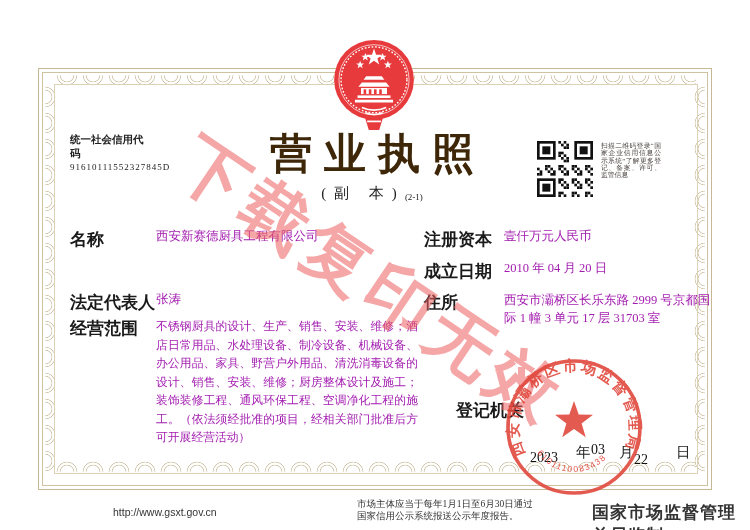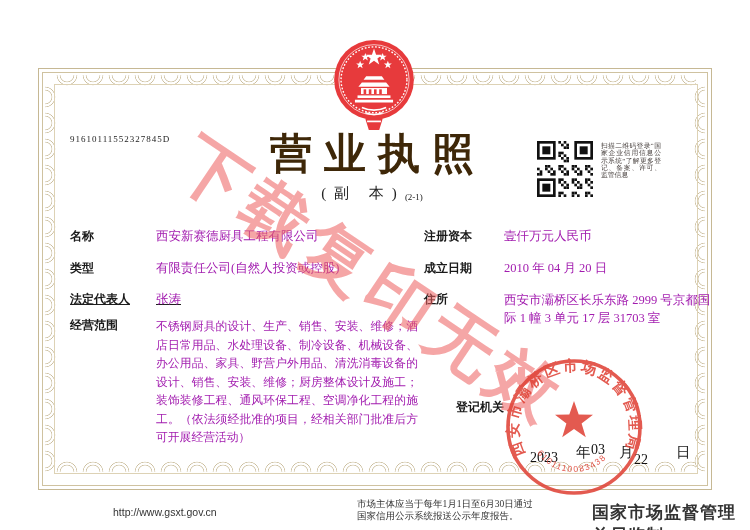--- a/index.html
+++ b/index.html
@@ -35,27 +35,27 @@
     letter-spacing:12px;color:#3e2708;white-space:nowrap;text-indent:12px;}
   .subtitle{position:absolute;left:238px;top:184px;width:268px;text-align:center;font-size:15px;color:#222;
     letter-spacing:8px;}
   .subtitle .pg{font-size:9px;letter-spacing:0;vertical-align:-2px;}
   .qr{position:absolute;left:537px;top:141px;width:56px;height:56px;}
   .qr-caption{position:absolute;left:601px;top:142px;width:60px;font-size:6.8px;line-height:7.3px;
     color:#4a4340;text-align:justify;}
 
   
   .row{position:absolute;display:flex;align-items:flex-start;}
-  .flabel{font-family:"Liberation Sans","DejaVu Sans",sans-serif;font-weight:bold;font-size:12px;color:#1a1a1a;
+  .flabel{font-family:"Liberation Sans","DejaVu Sans",sans-serif;font-weight:bold;font-size:17px;color:#1a1a1a;
     width:64px;display:flex;justify-content:space-between;flex:none;}
   .flabel span{flex:none;}
   .fvalue{font-size:12.5px;color:#a21caf;margin-left:22px;line-height:16px;}
   .row-name{left:70px;top:228px;}
   .row-type{left:70px;top:260px;}
-  .row-rep{left:70px;top:291px;text-decoration:underline;}
+  .row-rep{left:70px;top:291px;}
   .row-scope{left:70px;top:317px;}
   .scope-value{width:262px;font-size:11.8px;line-height:18.5px;text-align:justify;}
   .rlabel{width:58px;}
   .row-capital{left:424px;top:228px;}
   .row-est{left:424px;top:260px;}
   .row-addr{left:424px;top:291px;}
   .addr-value{width:216px;line-height:18px;}
   .row-registrar{left:456px;top:399px;}
   .reg-label{width:70px;}
 
@@ -113,20 +113,21 @@
     <rect x="66" y="65" width="3" height="5.5" fill="#e73a3c"></rect>
     <rect x="41" y="72" width="38" height="3" fill="#ffffff"></rect>
     <rect x="38" y="77" width="44" height="3.2" fill="#ffffff"></rect>
     <path d="M46,86 Q60,92 74,86" fill="none" stroke="#ffffff" stroke-width="2"></path>
     <path d="M50,92 Q60,96 70,92" fill="none" stroke="#ffffff" stroke-width="1.6"></path>
     <path fill="#e73a3c" d="M50,99 L70,99 L66,112 L54,112 Z"></path>
     <rect x="52" y="101" width="16" height="2" fill="#ffffff"></rect>
   </svg>
 
   <div class="credit-block">
+    <div class="credit-label">统一社会信用代码</div>
     <div class="credit-code">91610111552327845D</div>
   </div>
 
   <div class="title">营业执照</div>
   <div class="subtitle">
     <span>(副 本)</span><span class="pg">(2-1)</span>
   </div>
 
   <svg id="qr-svg" class="qr" viewBox="0 0 56 56">
       <rect x="21.333333333333332" y="0" width="2.6666666666666665" height="2.6666666666666665" fill="#111"></rect>
@@ -222,26 +223,20 @@
       <rect x="5.333333333333333" y="42.666666666666664" width="8" height="8" fill="#111"></rect>
     </svg>
   <div class="qr-caption">扫描二维码登录“国家企业信用信息公示系统”了解更多登记、备案、许可、监管信息</div>
 
   <div class="row row-name">
     <div class="flabel">
         <span>名称</span>
       </div>
     <div class="fvalue">西安新赛德厨具工程有限公司</div>
   </div>
-  <div class="row row-type">
-    <div class="flabel">
-        <span>类型</span>
-      </div>
-    <div class="fvalue">有限责任公司(自然人投资或控股)</div>
-  </div>
   <div class="row row-rep">
     <div class="flabel">
         <span>法定代表人</span>
       </div>
     <div class="fvalue">张涛</div>
   </div>
   <div class="row row-scope">
     <div class="flabel">
         <span>经营范围</span>
       </div>

